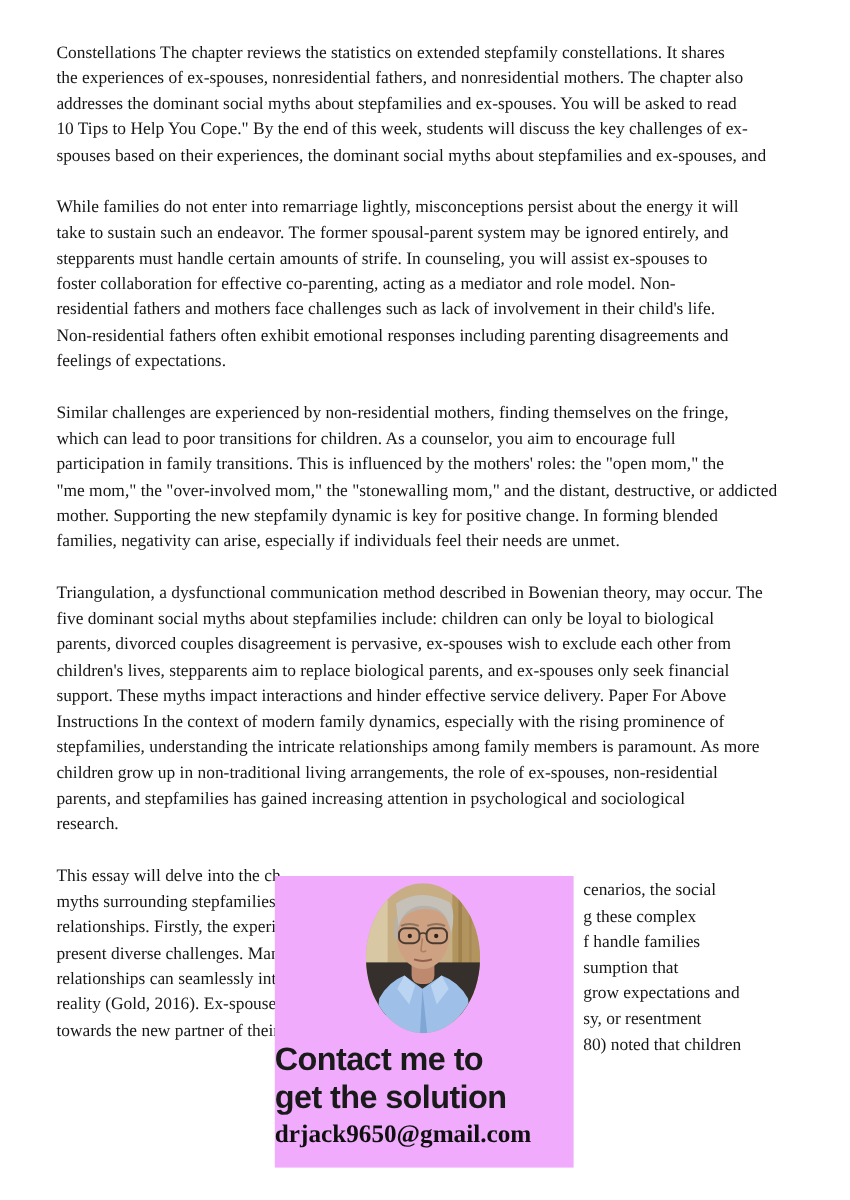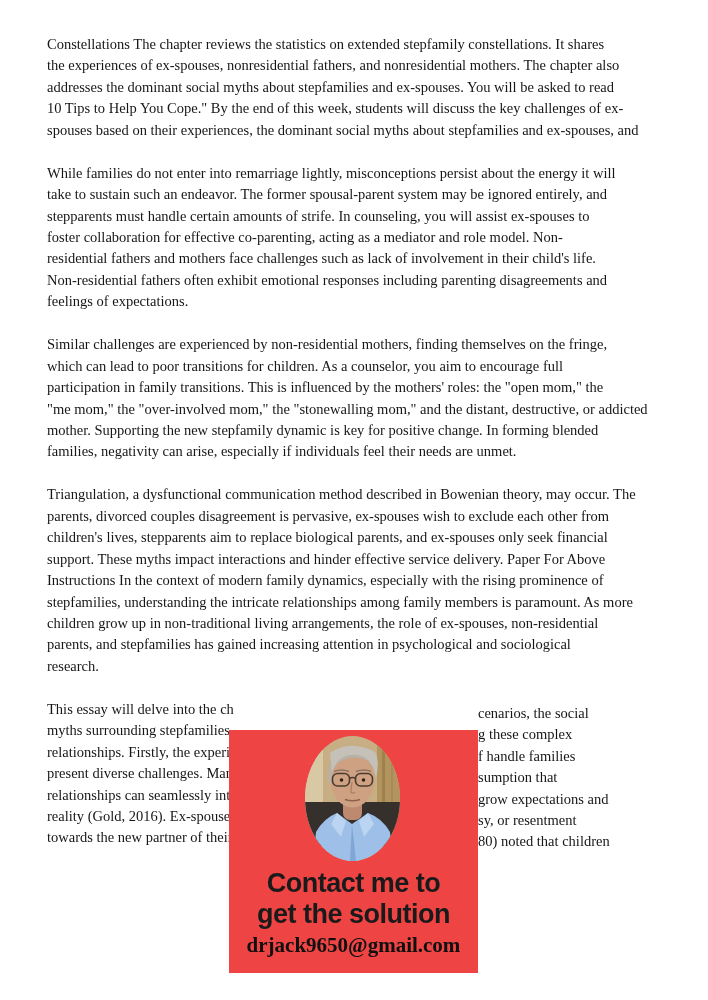--- a/index.html
+++ b/index.html
@@ -5,24 +5,24 @@
   html,body{margin:0;padding:0;}
   body{
     width:708px;height:1000px;background:#ffffff;position:relative;overflow:hidden;
     font-family:"Liberation Serif", serif;color:#161616;
   }
   .page{position:absolute;inset:0;background:#ffffff;}
   .doc{position:absolute;left:47px;top:34px;width:616px;font-size:14.5px;}
   .para{margin:0 0 21.5px 0;}
   .line{height:21.45px;line-height:21.45px;white-space:nowrap;}
   .bline{position:relative;}
-  .frag-right{position:absolute;left:431px;top:4px;}
+  .frag-right{position:absolute;left:431px;top:12px;padding-left:8px;}
   .overlay{
     position:absolute;left:229px;top:730px;width:249px;height:243px;
-    background:#ef4444;text-align:center;
+    background:#f0abfc;text-align:left;
   }
   .photo{position:absolute;left:76px;top:6px;width:95px;height:125px;}
   .photo svg{display:block;}
   .headline{
     position:absolute;top:138px;left:0;width:100%;
     font-family:"Liberation Sans", sans-serif;font-weight:700;
     font-size:27px;line-height:31px;letter-spacing:-0.5px;color:#1a1a1a;
   }
   .email{
     position:absolute;top:203px;left:0;width:100%;
@@ -54,20 +54,21 @@
     <div class="para">
         <div class="line">Similar challenges are experienced by non-residential mothers, finding themselves on the fringe,</div>
         <div class="line">which can lead to poor transitions for children. As a counselor, you aim to encourage full</div>
         <div class="line">participation in family transitions. This is influenced by the mothers' roles: the "open mom," the</div>
         <div class="line">"me mom," the "over-involved mom," the "stonewalling mom," and the distant, destructive, or addicted</div>
         <div class="line">mother. Supporting the new stepfamily dynamic is key for positive change. In forming blended</div>
         <div class="line">families, negativity can arise, especially if individuals feel their needs are unmet.</div>
       </div>
     <div class="para">
         <div class="line">Triangulation, a dysfunctional communication method described in Bowenian theory, may occur. The</div>
+        <div class="line">five dominant social myths about stepfamilies include: children can only be loyal to biological</div>
         <div class="line">parents, divorced couples disagreement is pervasive, ex-spouses wish to exclude each other from</div>
         <div class="line">children's lives, stepparents aim to replace biological parents, and ex-spouses only seek financial</div>
         <div class="line">support. These myths impact interactions and hinder effective service delivery. Paper For Above</div>
         <div class="line">Instructions In the context of modern family dynamics, especially with the rising prominence of</div>
         <div class="line">stepfamilies, understanding the intricate relationships among family members is paramount. As more</div>
         <div class="line">children grow up in non-traditional living arrangements, the role of ex-spouses, non-residential</div>
         <div class="line">parents, and stepfamilies has gained increasing attention in psychological and sociological</div>
         <div class="line">research.</div>
       </div>
     <div class="para">

